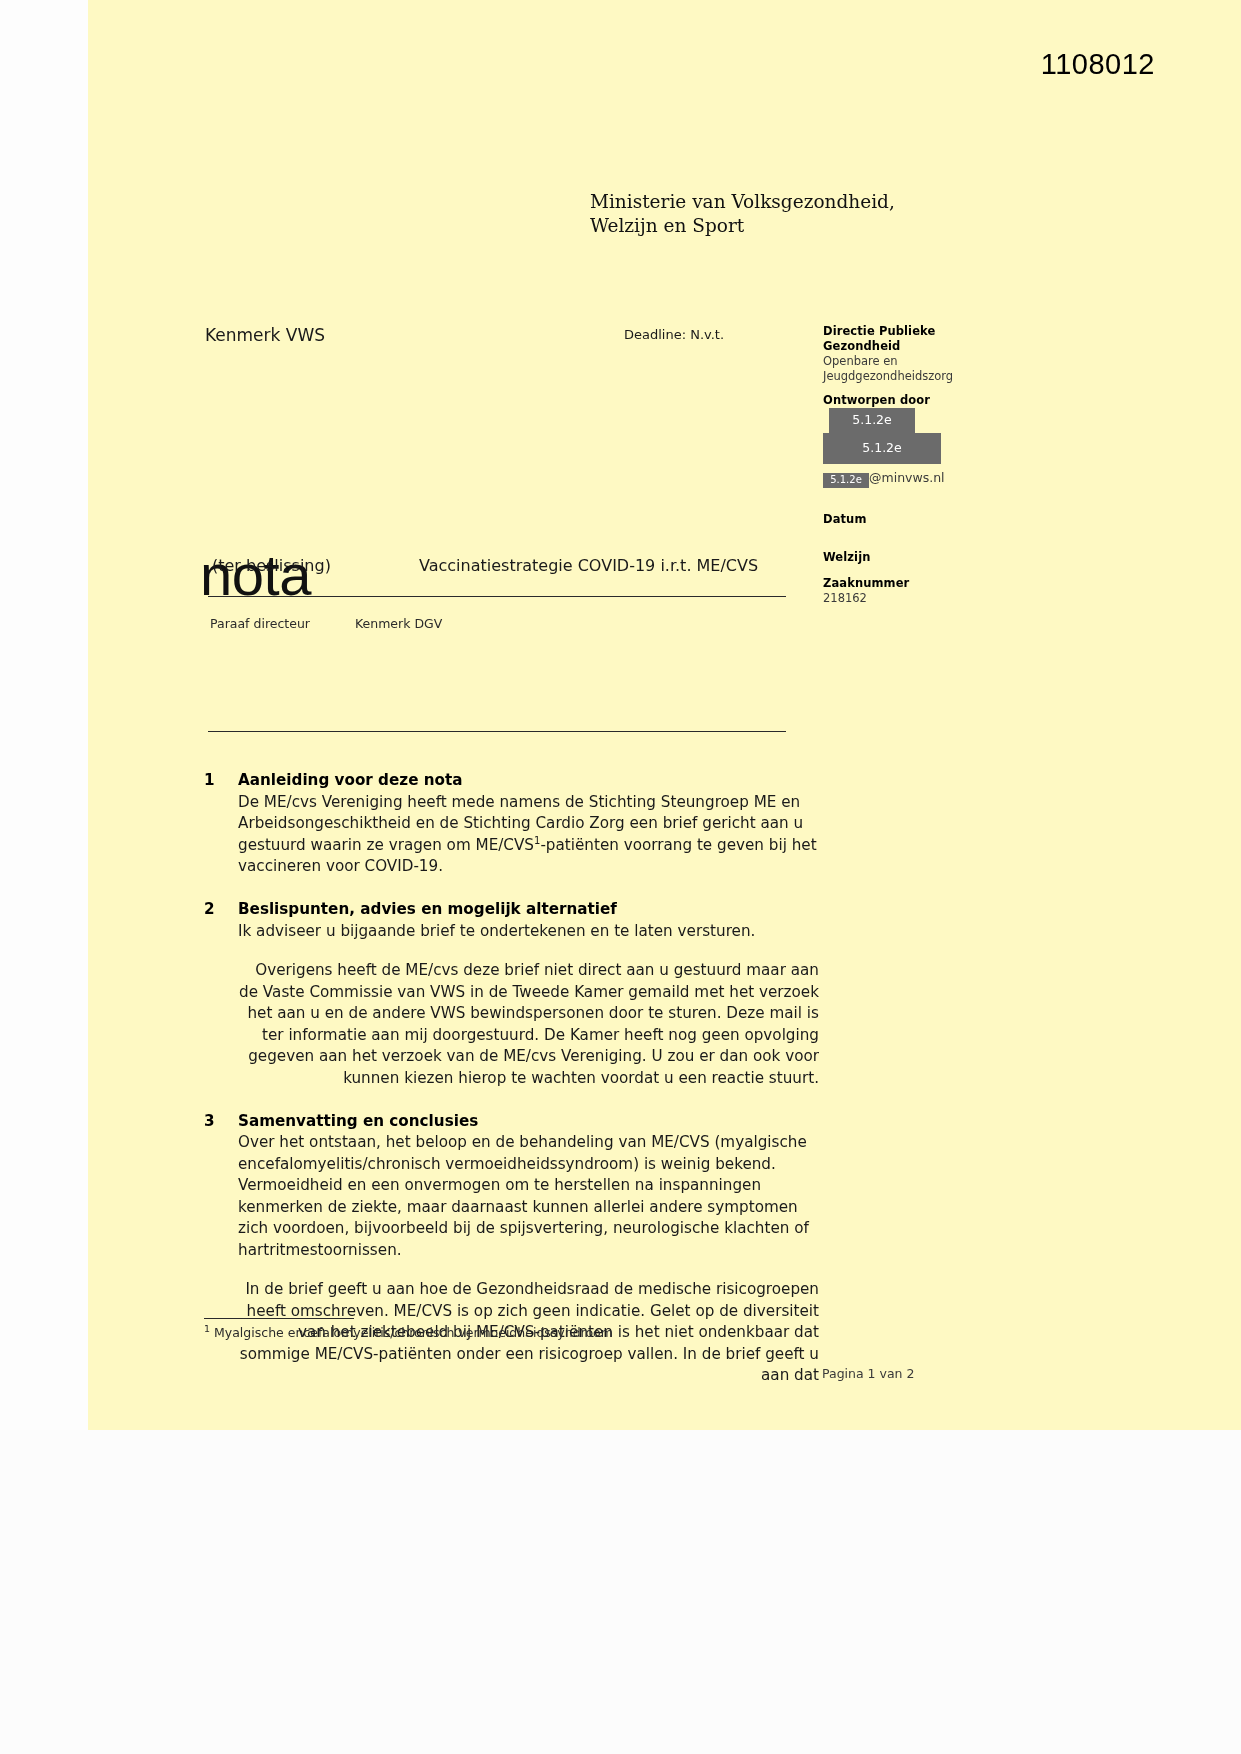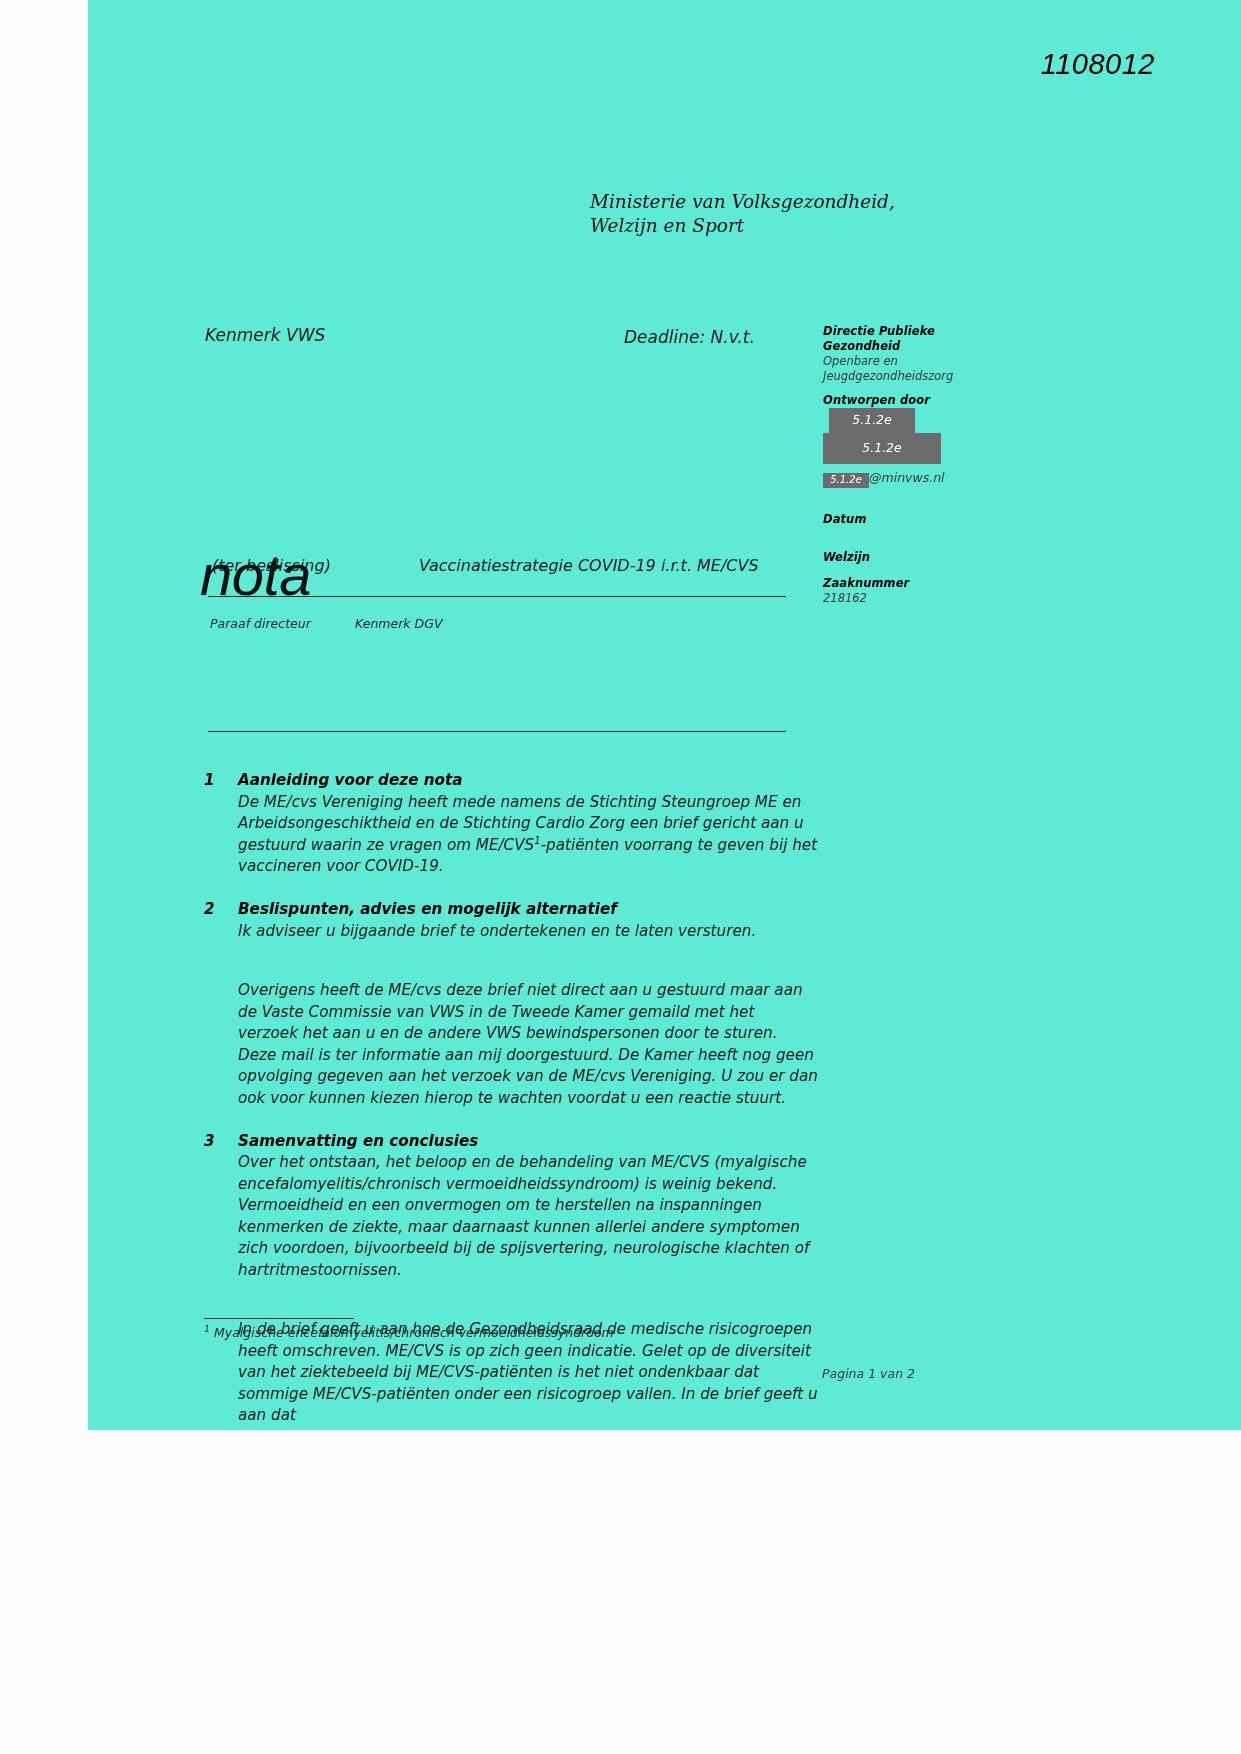--- a/index.html
+++ b/index.html
@@ -8,23 +8,22 @@
     background: #ffffff;
   }
   body {
     font-family: "DejaVu Sans", sans-serif;
     color: #1a1a1a;
   }
   .page {
     position: relative;
     width: 1241px;
     height: 1754px;
-    background: #5eead4;
+    background: #fef9c3;
     overflow: hidden;
-    font-style: italic;
   }
   
   .scan-tint {
     position: absolute;
     left: 0;
     top: 1430px;
     width: 1241px;
     height: 324px;
     background: #fcfcfc;
   }
@@ -63,21 +62,21 @@
     top: 325px;
     font-family: "DejaVu Sans", sans-serif;
     font-size: 17px;
     color: #1a1a1a;
   }
   .deadline {
     position: absolute;
     left: 624px;
     top: 327px;
     font-family: "DejaVu Sans", sans-serif;
-    font-size: 17px;
+    font-size: 13px;
     color: #1a1a1a;
   }
 
   
   .sidebar {
     position: absolute;
     left: 823px;
     top: 324px;
     width: 180px;
     font-family: "DejaVu Sans", sans-serif;
@@ -195,21 +194,21 @@
     font-weight: bold;
     color: #000;
   }
   .sec-body { margin-left: 34px; }
   .sec-head {
     font-weight: bold;
     color: #000;
     margin-bottom: 0;
   }
   .sec-p { margin: 0; }
-  .sec-p + .sec-p { margin-top: 38px; }
+  .sec-p + .sec-p { margin-top: 18px; text-align: right; }
   .sec-space { height: 21.5px; }
 
   sup.fn {
     font-size: 10px;
     vertical-align: super;
     line-height: 0;
   }
 
   .footnote-rule {
     position: absolute;

